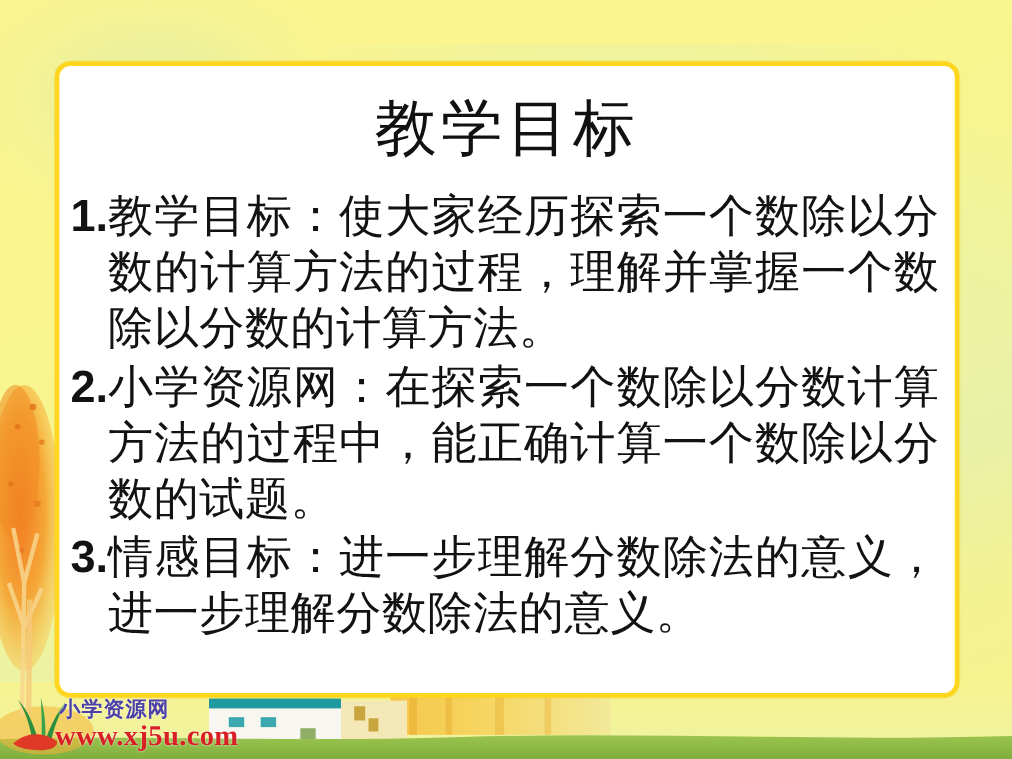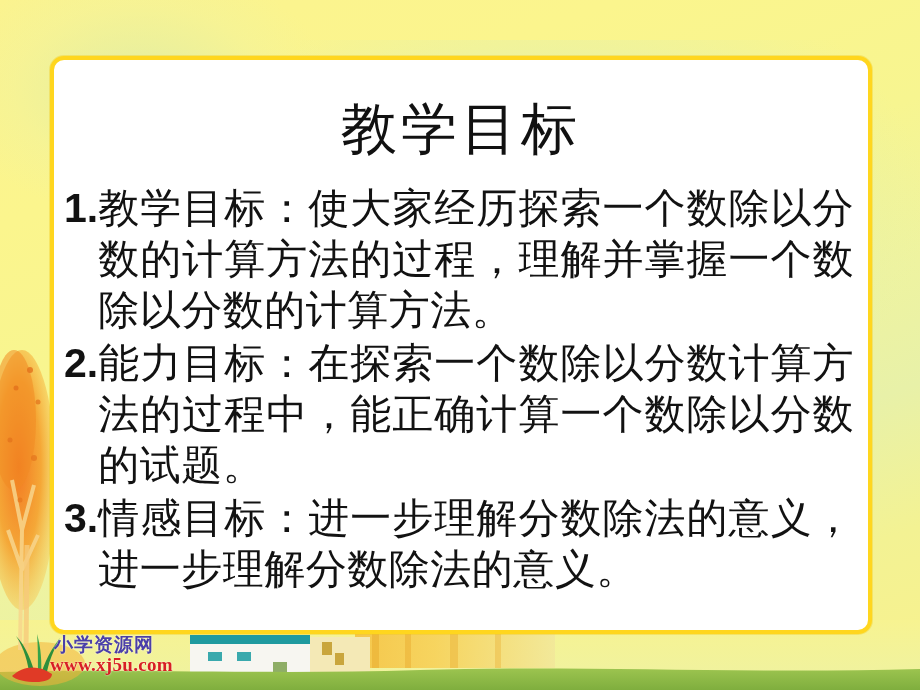--- a/index.html
+++ b/index.html
@@ -88,21 +88,21 @@
     border: 4px solid #ffd61e;
     border-radius: 14px;
     box-shadow: 0 0 0 1px rgba(240,200,20,0.35);
   }
 
   #title {
     text-align: center;
     font-size: 56px;
     line-height: 1.05;
     color: #111111;
-    margin-top: 40px;
+    margin-top: 28px;
     letter-spacing: 4px;
     font-weight: 400;
     font-family: "Liberation Serif", "DejaVu Serif", serif;
   }
 
   #goals {
     margin: 24px 0 0 0;
     padding: 0 14px 0 6px;
     list-style: none;
   }
@@ -147,21 +147,21 @@
     color: #4b3fa8;
     letter-spacing: 1px;
     text-shadow: 0 0 2px rgba(255,255,255,0.9);
     font-family: "Liberation Sans", sans-serif;
     white-space: nowrap;
   }
   .wm-url {
     position: absolute;
     left: 42px;
     top: 28px;
-    font-size: 19px;
+    font-size: 26px;
     font-weight: bold;
     color: #d81f24;
     letter-spacing: 0.3px;
     text-shadow: 0 0 2px rgba(255,255,255,0.9);
     font-family: "Liberation Serif", serif;
     white-space: nowrap;
   }
 </style>
 </head>
 <body>
@@ -238,21 +238,21 @@
 
     <div id="title">教学目标</div>
 
     <ul id="goals">
       <li class="goal">
         <span class="goal-num">1.</span>
         <span class="goal-text">教学目标：使大家经历探索一个数除以分数的计算方法的过程，理解并掌握一个数除以分数的计算方法。</span>
       </li>
       <li class="goal">
         <span class="goal-num">2.</span>
-        <span class="goal-text">能力目标：在探索一个数除以分数计算方法的过程中，能正确计算一个数除以分数的试题。</span>
+        <span class="goal-text">小学资源网：在探索一个数除以分数计算方法的过程中，能正确计算一个数除以分数的试题。</span>
       </li>
       <li class="goal">
         <span class="goal-num">3.</span>
         <span class="goal-text">情感目标：进一步理解分数除法的意义，进一步理解分数除法的意义。</span>
       </li>
     </ul>
   </div>
 
   <div id="watermark">
     <svg width="58" height="52" viewBox="0 0 58 52" style="position:absolute;left:0;top:6px;" xmlns="http://www.w3.org/2000/svg">

